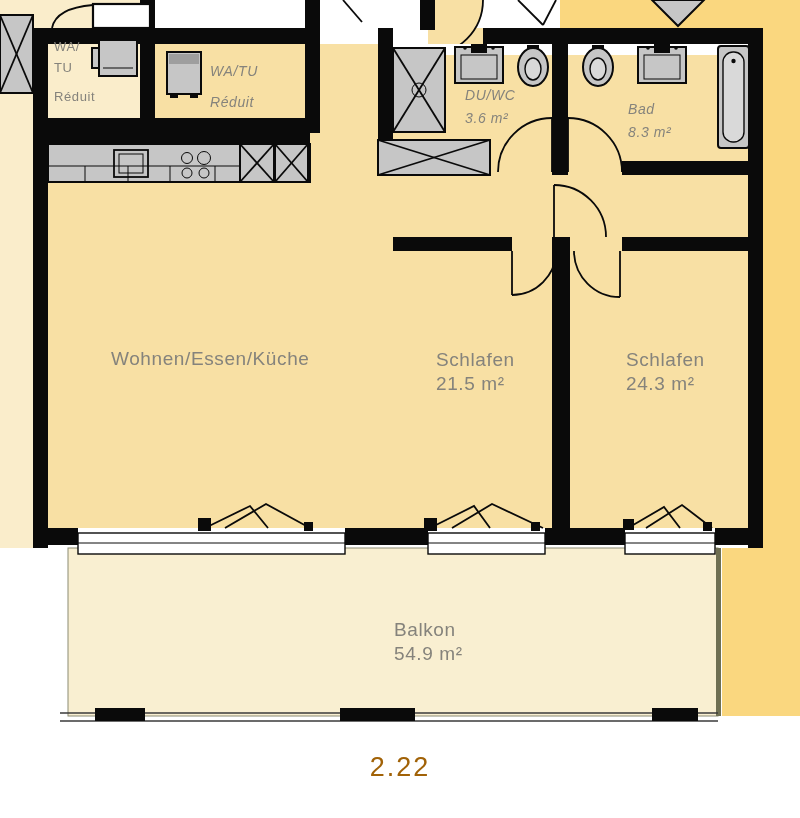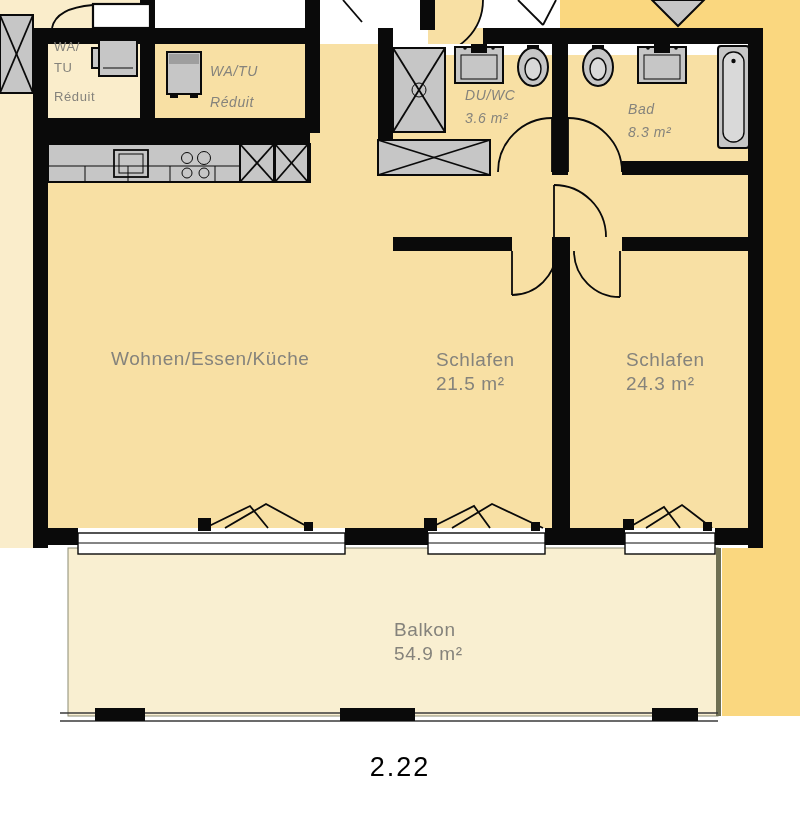--- a/index.html
+++ b/index.html
@@ -21,21 +21,21 @@
   .med{stroke:var(--wall-color,#0a0a0a);stroke-width:1.8;fill:none;}
   .arc{stroke:var(--wall-color,#0a0a0a);stroke-width:1.8;fill:none;}
   .blk{fill:var(--wall-color,#0a0a0a);}
   .whitebox{fill:#ffffff;stroke:var(--wall-color,#0a0a0a);stroke-width:2.2;}
   .label{position:absolute;z-index:2;color:var(--label-color,#85837c);letter-spacing:0.6px;}
   .label.sm{font-size:13px;line-height:21px;}
   .label.md{font-size:14px;line-height:23px;font-style:italic;}
   .label.lg{font-size:19px;line-height:24px;}
   .label .gap{margin-top:8px;}
   #unit-number{position:absolute;z-index:2;left:0;top:752px;width:800px;text-align:center;
-    font-size:27px;letter-spacing:2px;color:#000000;}
+    font-size:27px;letter-spacing:2px;color:#a16207;}
 </style>
 </head>
 <body>
 
 <div id="stage">
 
 <svg id="plan-svg" width="800" height="818" viewBox="0 0 800 818">
 
   <rect class="bg-white" x="0" y="0" width="800" height="818"></rect>
   <g>

